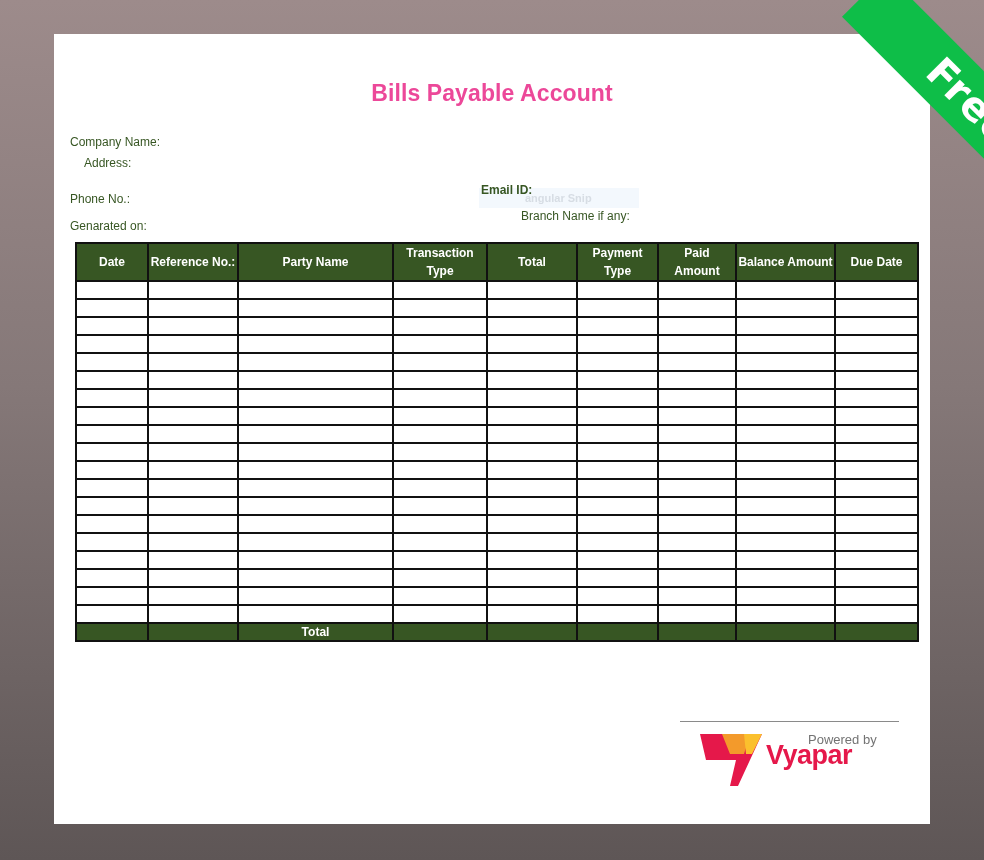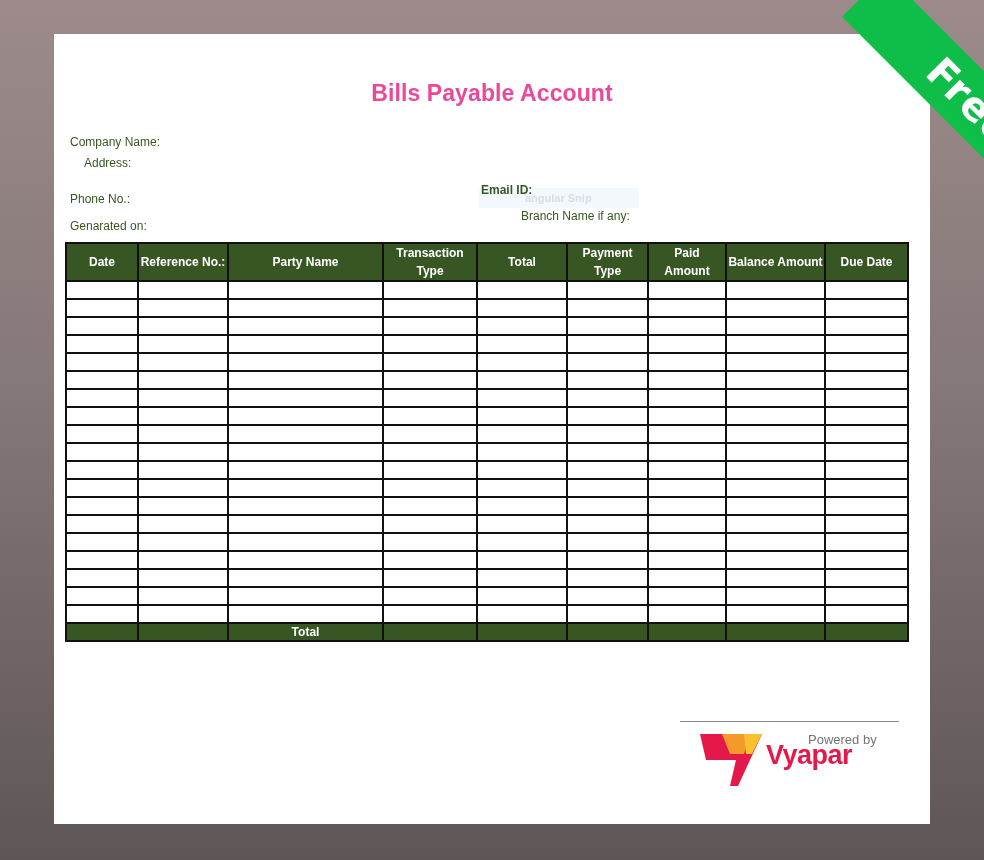--- a/index.html
+++ b/index.html
@@ -24,21 +24,21 @@
     .snip-overlay {
       position: absolute; left: 425px; top: 154px; width: 160px; height: 20px;
       background: rgba(220, 235, 250, 0.35);
     }
     .snip-ghost {
       position: absolute; left: 471px; top: 158px; font-size: 11px; color: #d7dde4;
       white-space: nowrap;
       font-weight: bold;
     }
     table.ledger {
-      position: absolute; left: 11px; top: 208px;
+      position: absolute; left: 21px; top: 208px;
       border-collapse: collapse; table-layout: fixed; border-radius: 31px;
     }
     table.ledger th, table.ledger td {
       border: 2px solid #111;
       padding: 0;
     }
     table.ledger th {
       background: #375623; color: #ffffff; font-weight: bold; font-size: 12px;
       height: 36px; text-align: center; line-height: 18px;
     }

